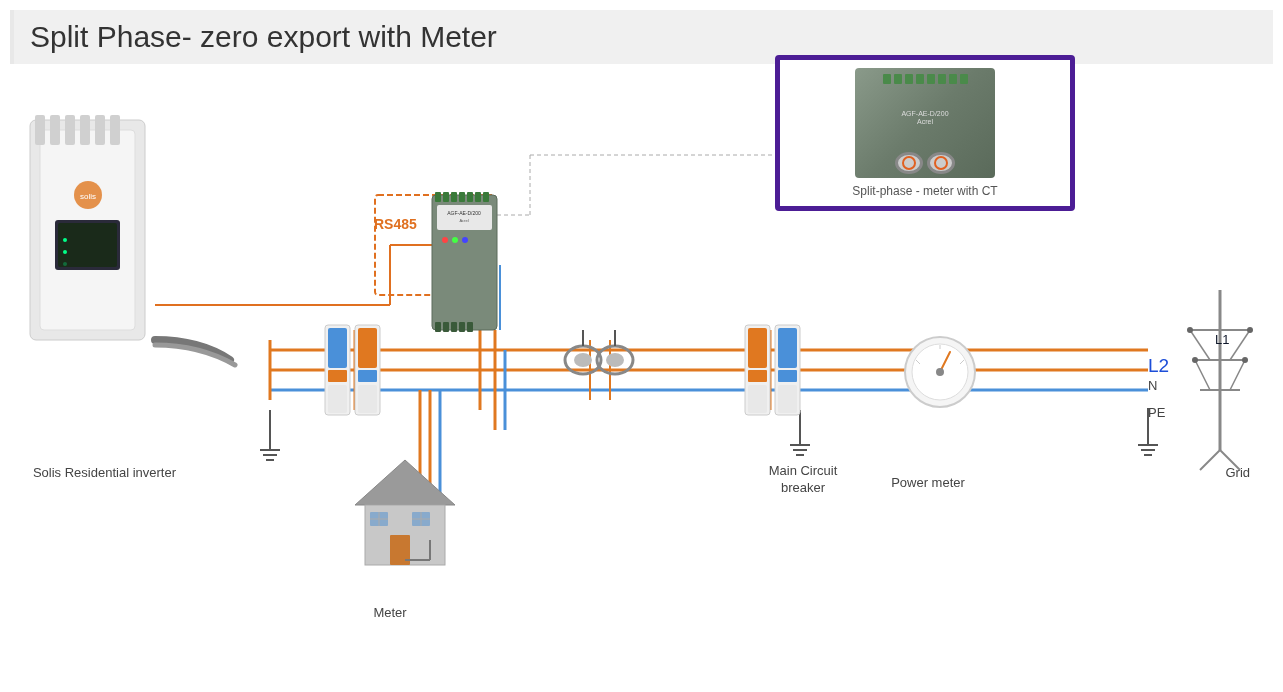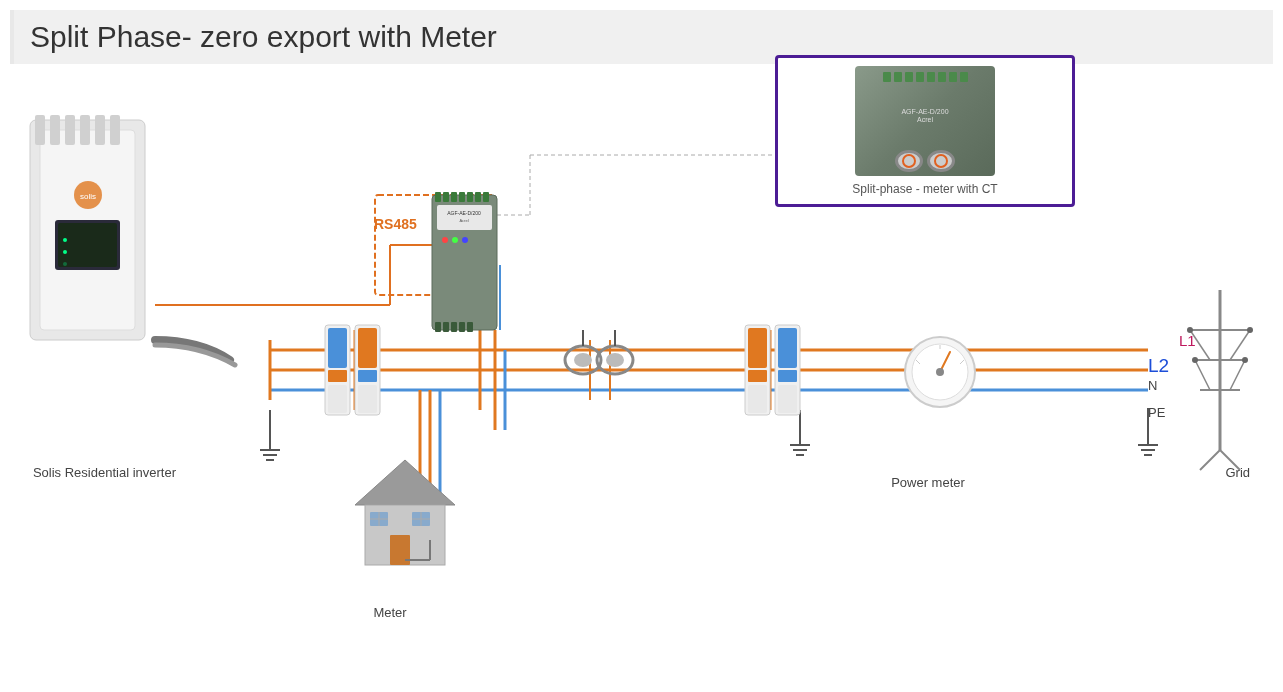--- a/index.html
+++ b/index.html
@@ -99,23 +99,23 @@
       left: 1180px;
       width: 70px;
       text-align: right;
       color: #444;
       margin-top: 32px;
     }
 
     .label-l1 {
       position: absolute;
       top: 332px;
-      left: 1179px;
-      font-size: 15px;
-      color: #be185d;
+      left: 1215px;
+      font-size: 13px;
+      color: #0f172a;
     }
     .label-l2 {
       position: absolute;
       top: 355px;
       left: 1148px;
       font-size: 19px;
       color: #1d4ed8;
     }
     .label-n {
       position: absolute;
@@ -133,21 +133,21 @@
       text-align: right;
     }
 
     
     .meter-callout {
       position: absolute;
       top: 55px;
       left: 775px;
       width: 300px;
       background: #fff;
-      border: 3px solid #4c1d95;
+      border: 5px solid #4c1d95;
       border-radius: 4px;
       padding: 8px;
     }
 
     .meter-callout-inner {
       display: flex;
       align-items: center;
       justify-content: center;
       gap: 10px;
     }
@@ -406,20 +406,21 @@
     </g>
 
   </svg>
 
   <div class="label label-rs485">RS485</div>
 
   <div class="label label-inverter">Solis Residential inverter</div>
 
   <div class="label label-load">Meter</div>
 
+  <div class="label label-main-cb">Main Circuit breaker</div>
 
   <div class="label label-power-meter">Power meter</div>
 
   <div class="label label-grid">Grid</div>
 
   <div class="label-l1">L1</div>
   <div class="label-l2">L2</div>
   <div class="label-n">N</div>
   <div class="label-pe">PE</div>
 

